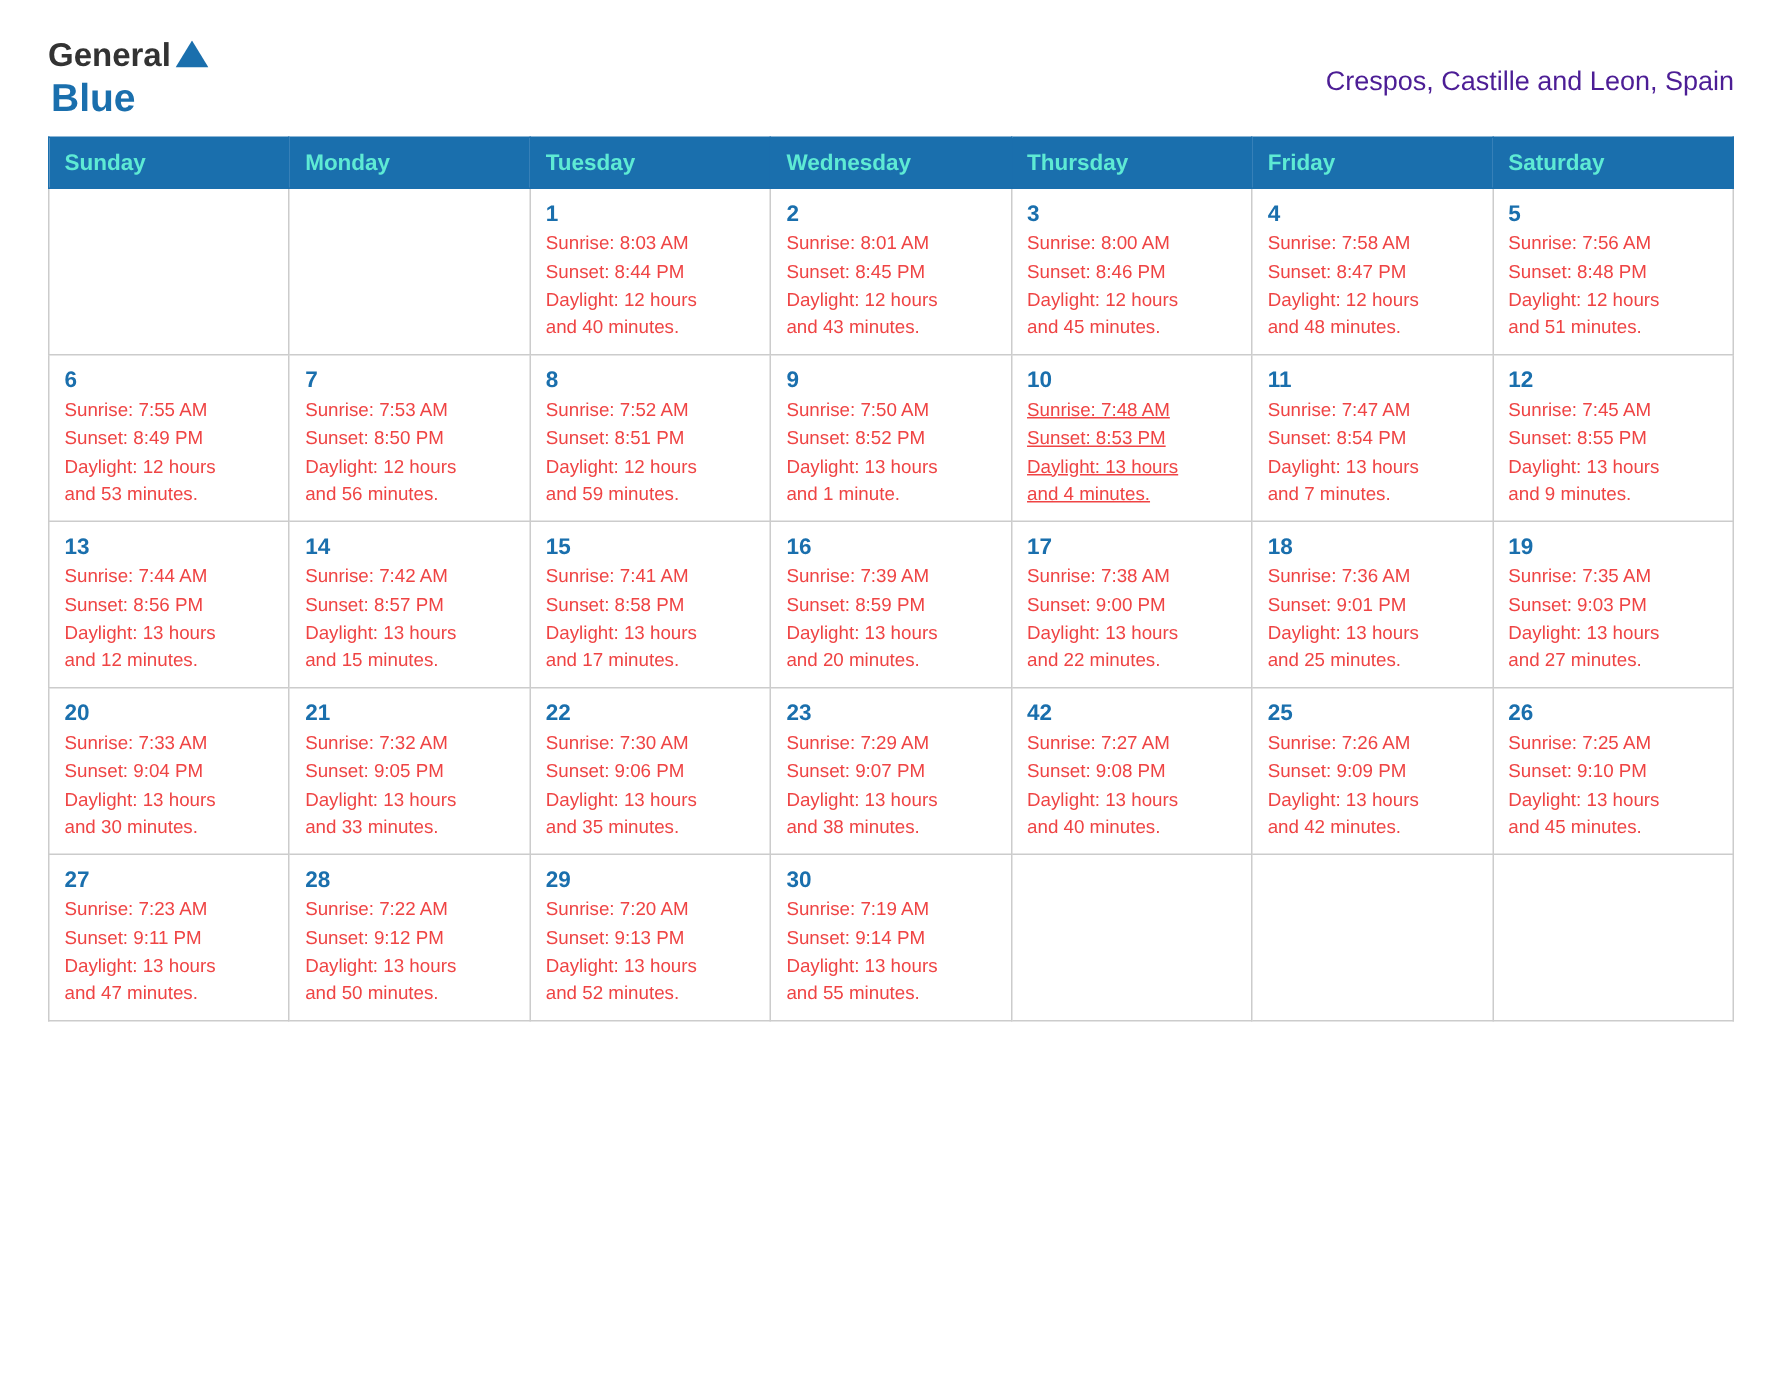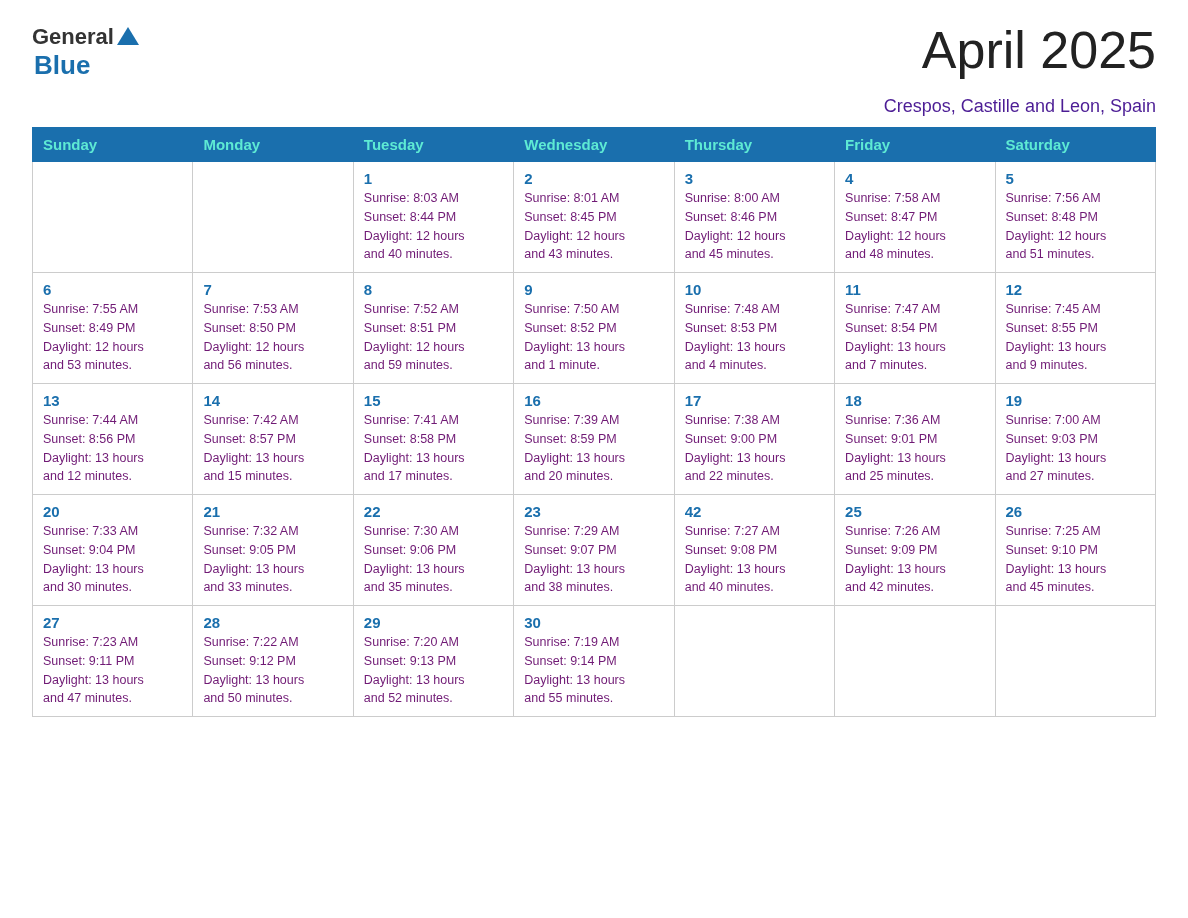--- a/index.html
+++ b/index.html
@@ -64,21 +64,21 @@
       min-height: 90px;
     }
     .calendar tbody tr td .day-num {
       font-size: 15px;
       font-weight: bold;
       color: #1a6fad;
       display: block;
       margin-bottom: 2px;
     }
     .calendar tbody tr td .day-info {
-      color: #701a75;
+      color: #ef4444;
       font-size: 12.5px;
       line-height: 1.5;
       margin-top: 28px;
     }
     .calendar tbody tr td.empty {
       background: #fff;
     }
     .logo-wrapper {
       display: flex;
       flex-direction: column;
@@ -105,21 +105,20 @@
         <svg width="22" height="18" viewBox="0 0 22 18">
             <polygon points="11,0 22,18 0,18" fill="#1a6fad"></polygon>
           </svg>
       </span>
     </div>
     <div class="logo-line2">
       <span class="logo-blue">Blue</span>
     </div>
   </div>
   <div class="title-block">
-    <h1>April 2025</h1>
     <div class="subtitle">Crespos, Castille and Leon, Spain</div>
   </div>
 </div>
 
 <table class="calendar">
   <thead>
     <tr>
     <th>Sunday</th>
         <th>Monday</th>
         <th>Tuesday</th>
@@ -164,21 +163,21 @@
 Daylight: 12 hours
 and 56 minutes.</span></td>
         <td><span class="day-num">8</span><span class="day-info" style="white-space: pre-line;">Sunrise: 7:52 AM
 Sunset: 8:51 PM
 Daylight: 12 hours
 and 59 minutes.</span></td>
         <td><span class="day-num">9</span><span class="day-info" style="white-space: pre-line;">Sunrise: 7:50 AM
 Sunset: 8:52 PM
 Daylight: 13 hours
 and 1 minute.</span></td>
-        <td><span class="day-num">10</span><span class="day-info" style="white-space: pre-line;">Sunrise: 7:48 AM
+        <td><span class="day-num">10</span><span class="day-info" style="white-space: pre-line; text-decoration: underline;">Sunrise: 7:48 AM
 Sunset: 8:53 PM
 Daylight: 13 hours
 and 4 minutes.</span></td>
         <td><span class="day-num">11</span><span class="day-info" style="white-space: pre-line;">Sunrise: 7:47 AM
 Sunset: 8:54 PM
 Daylight: 13 hours
 and 7 minutes.</span></td>
         <td><span class="day-num">12</span><span class="day-info" style="white-space: pre-line;">Sunrise: 7:45 AM
 Sunset: 8:55 PM
 Daylight: 13 hours
@@ -202,21 +201,21 @@
 Daylight: 13 hours
 and 20 minutes.</span></td>
         <td><span class="day-num">17</span><span class="day-info" style="white-space: pre-line;">Sunrise: 7:38 AM
 Sunset: 9:00 PM
 Daylight: 13 hours
 and 22 minutes.</span></td>
         <td><span class="day-num">18</span><span class="day-info" style="white-space: pre-line;">Sunrise: 7:36 AM
 Sunset: 9:01 PM
 Daylight: 13 hours
 and 25 minutes.</span></td>
-        <td><span class="day-num">19</span><span class="day-info" style="white-space: pre-line;">Sunrise: 7:00 AM
+        <td><span class="day-num">19</span><span class="day-info" style="white-space: pre-line;">Sunrise: 7:35 AM
 Sunset: 9:03 PM
 Daylight: 13 hours
 and 27 minutes.</span></td>
       </tr>
       <tr>
         <td><span class="day-num">20</span><span class="day-info" style="white-space: pre-line;">Sunrise: 7:33 AM
 Sunset: 9:04 PM
 Daylight: 13 hours
 and 30 minutes.</span></td>
         <td><span class="day-num">21</span><span class="day-info" style="white-space: pre-line;">Sunrise: 7:32 AM

